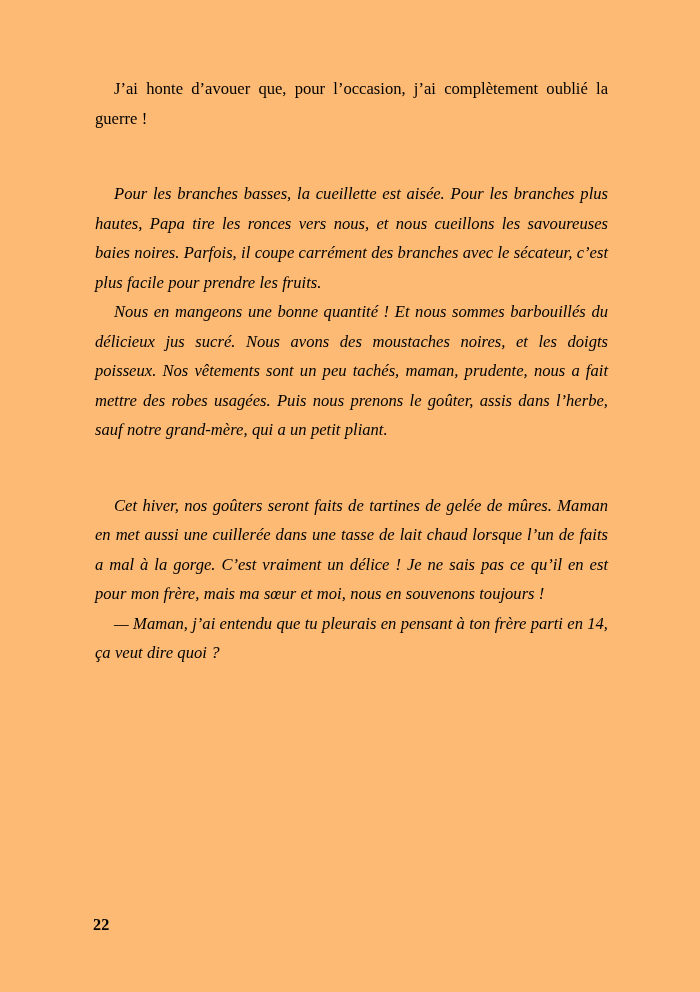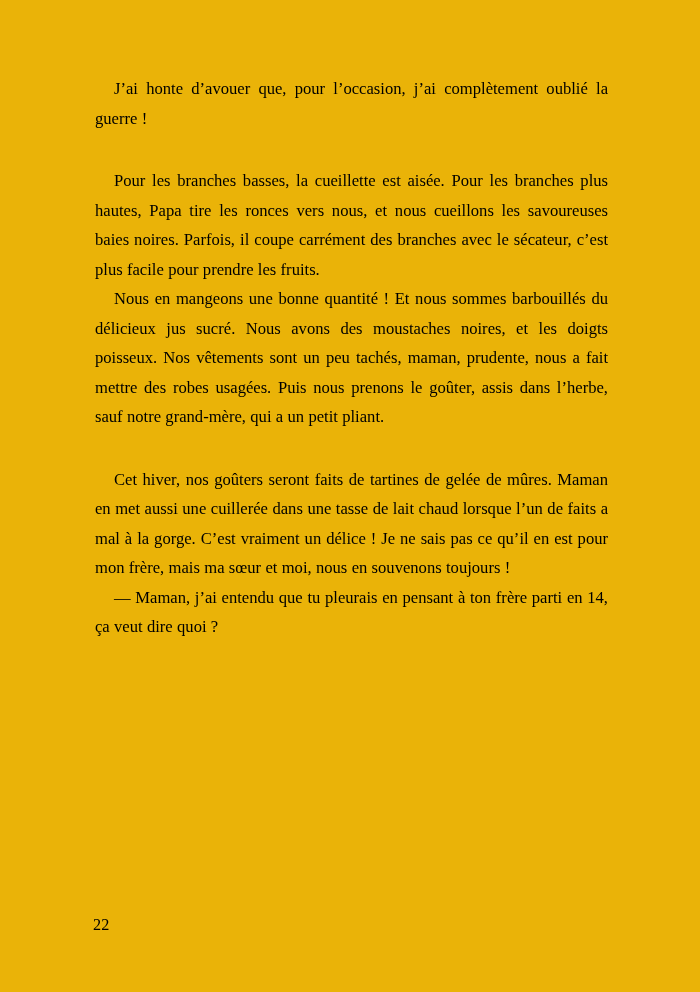--- a/index.html
+++ b/index.html
@@ -10,36 +10,37 @@
   }
   body {
     font-family: "Liberation Serif", "DejaVu Serif", serif;
     color: #000000;
     -webkit-font-smoothing: antialiased;
   }
   #page {
     position: relative;
     width: 700px;
     height: 992px;
-    background: #eab308;
+    background: #fdba74;
     overflow: hidden;
     box-sizing: border-box;
   }
   #text-column {
     position: absolute;
     left: 95px;
     top: 74px;
     width: 513px;
   }
   .para-block {
     margin: 0;
   }
   
   .para-block + .para-block {
-    margin-top: 33px;
+    margin-top: 46px;
+    font-style: italic;
   }
   p.para {
     margin: 0;
     padding: 0;
     font-size: 16.6px;
     line-height: 29.5px;
     text-align: justify;
     text-justify: inter-word;
     text-indent: 19px;
     hyphens: none;
@@ -50,20 +51,21 @@
   p.para.dialogue {
     text-indent: 19px;
   }
   #page-number {
     position: absolute;
     left: 93px;
     top: 915px;
     font-size: 16.2px;
     line-height: 20px;
     letter-spacing: 0.2px;
+    font-weight: bold;
   }
 </style>
 </head>
 <body>
 
 <div id="page">
 
   <div id="text-column">
 
     <div class="para-block">

